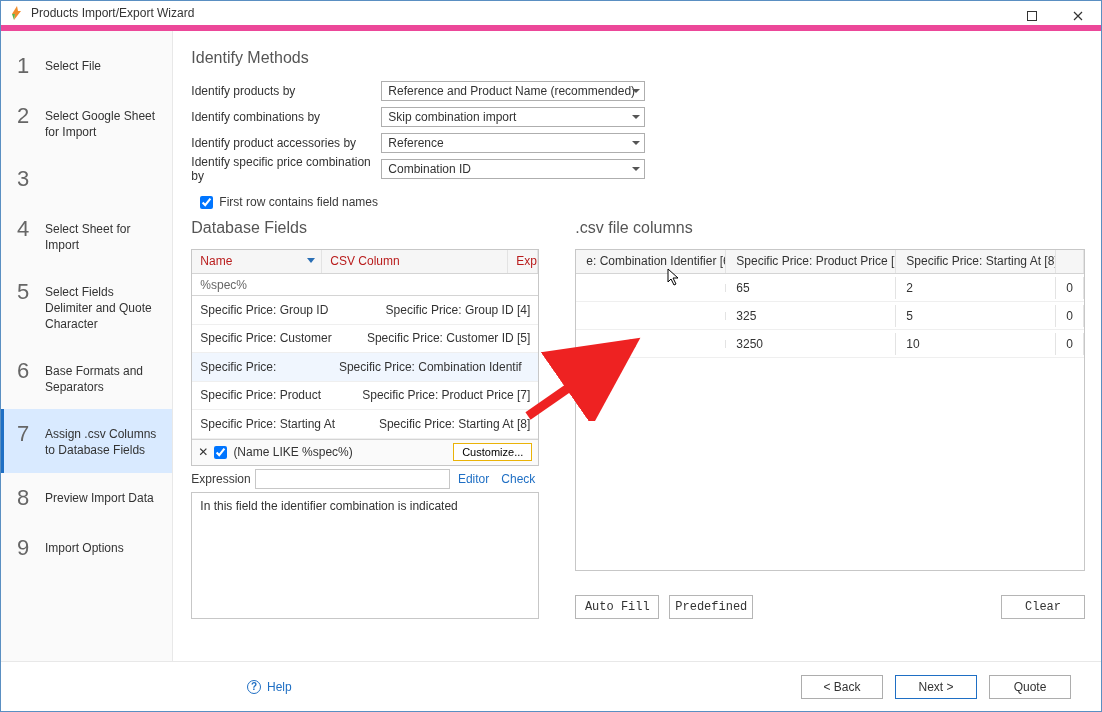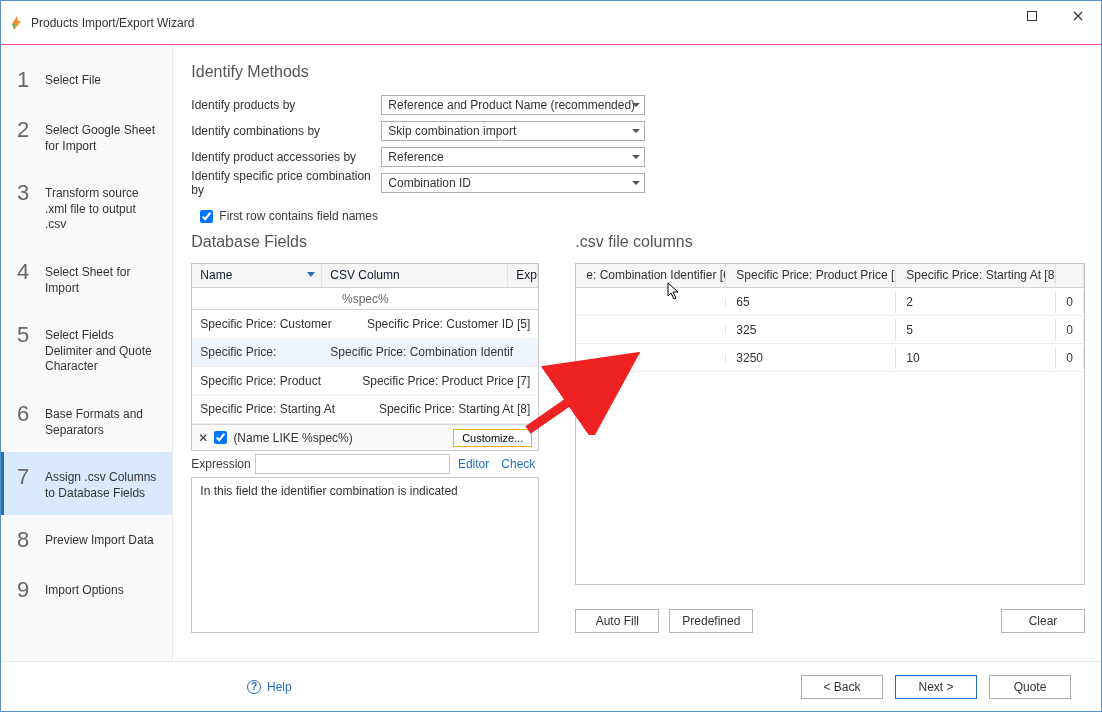--- a/index.html
+++ b/index.html
@@ -9,26 +9,26 @@
     color: #3a3a3a;
     background: #fff;
     width: 1102px;
     height: 712px;
     overflow: hidden;
     border: 1px solid #5a8fc2;
     position: relative;
   }
   
   .titlebar {
-    height: 44px;
+    height: 30px;
     background: #fff;
     display: flex;
     align-items: center;
     padding: 0 0 0 8px;
-    border-bottom: 1px solid #ec4899;
+    border-bottom: 6px solid #ec4899;
   }
   .titlebar .app-icon {
     width: 16px; height: 16px;
     margin-right: 6px;
     position: relative;
   }
   .titlebar .app-icon svg { width:16px; height:16px; }
   .titlebar .title-text { font-size: 12px; color: #333; }
   .titlebar .win-controls {
     margin-left: auto;
@@ -128,30 +128,30 @@
     border:1px solid #c7c7c7;
     background:#fff;
     flex-shrink:0;
   }
   .grid-head {
     display:flex;
     background:#f6f6f6;
     border-bottom:1px solid #d4d4d4;
     height:24px;
     font-size:12px;
-    color:#0f172a;
+    color:#b91c1c;
   }
   .grid-head .col { padding:4px 8px; border-right:1px solid #e3e3e3; position:relative; }
   .grid-head .col.sort::after {
     content:""; position:absolute; right:6px; top:8px;
     border-left:4px solid transparent; border-right:4px solid transparent;
     border-top:5px solid #2a6fb5;
   }
   .filter-row { border-bottom:1px solid #d4d4d4; height:22px; display:flex; }
-  .filter-row input { border:none; outline:none; width:100%; height:100%; padding:0 8px; font-size:12px; font-style: normal; color:#666;text-align:center; }
+  .filter-row input { border:none; outline:none; width:100%; height:100%; padding:0 8px; font-size:12px; font-style: normal; color:#666; }
   .grid-body .row {
     display:flex; height:28.5px; align-items:center;
     border-bottom:1px solid #efefef;
     font-size:12px; color:#333;
   }
   .grid-body .row.sel {
     background:#f0f6fe;
   }
   .grid-body .row .c { padding:0 8px; overflow:hidden; white-space:nowrap; text-overflow:ellipsis; }
   .filter-summary {
@@ -194,21 +194,21 @@
     padding:4px 10px; border-right:1px solid #e3e3e3;
     overflow:hidden; white-space:nowrap;
   }
   .csv-body .csv-row { display:flex; height:28px; border-bottom:1px solid #efefef; font-size:12px; color:#333; align-items:center; }
   .c-col0 { width: 150px; text-align:left; }
   .c-col1 { width:170px; text-align:left; }
   .c-col2 { width:160px; text-align:left; }
   .c-col3 { flex:1; text-align:left; }
   .num { text-align:right !important; }
   .btn-row {
-    display:flex; gap:10px; margin-top:24px;
+    display:flex; gap:10px; margin-top:24px;font-family:Liberation Mono, monospace;
   }
   .btn-row .btn {
     min-width:84px; height:24px;
     border:1px solid #b5b5b5; background:#fff;
     font-size:12px; color:#333;
     display:flex; align-items:center; justify-content:center;
   }
   .btn-row .spacer { flex:1; }
 
   
@@ -279,21 +279,20 @@
     <div class="step-item">
       <span class="step-num">1</span>
       <span class="step-label">Select File</span>
     </div>
     <div class="step-item">
       <span class="step-num">2</span>
       <span class="step-label">Select Google Sheet for Import</span>
     </div>
     <div class="step-item">
       <span class="step-num">3</span>
-      <span class="step-label">Transform source .xml file to output .csv</span>
     </div>
     <div class="step-item">
       <span class="step-num">4</span>
       <span class="step-label">Select Sheet for Import</span>
     </div>
     <div class="step-item">
       <span class="step-num">5</span>
       <span class="step-label">Select Fields Delimiter and Quote Character</span>
     </div>
     <div class="step-item">
@@ -357,26 +356,30 @@
           <div class="grid-head">
             <div class="col sort" style="width:130px;"><span>Name</span></div>
             <div class="col" style="flex:1;"><span>CSV Column</span></div>
             <div class="col" style="width:30px;"><span>Exp</span></div>
           </div>
           <div class="filter-row">
             <input value="%spec%" style="">
           </div>
           <div class="grid-body">
             <div class="row">
+              <div class="c" style="width:160px;">Specific Price: Group ID</div>
+              <div class="c" style="flex:1;text-align:right;">Specific Price: Group ID [4]</div>
+            </div>
+            <div class="row">
               <div class="c" style="width:160px;">Specific Price: Customer</div>
               <div class="c" style="flex:1;text-align:right;">Specific Price: Customer ID [5]</div>
             </div>
             <div class="row sel">
               <div class="c" style="width:130px;">Specific Price:</div>
-              <div class="c" style="flex:1;text-align:left;">Specific Price: Combination Identif</div>
+              <div class="c" style="flex:1;text-align:center;">Specific Price: Combination Identif</div>
             </div>
             <div class="row">
               <div class="c" style="width:160px;">Specific Price: Product</div>
               <div class="c" style="flex:1;text-align:right;">Specific Price: Product Price [7]</div>
             </div>
             <div class="row">
               <div class="c" style="width:160px;">Specific Price: Starting At</div>
               <div class="c" style="flex:1;text-align:right;">Specific Price: Starting At [8]</div>
             </div>
           </div>

